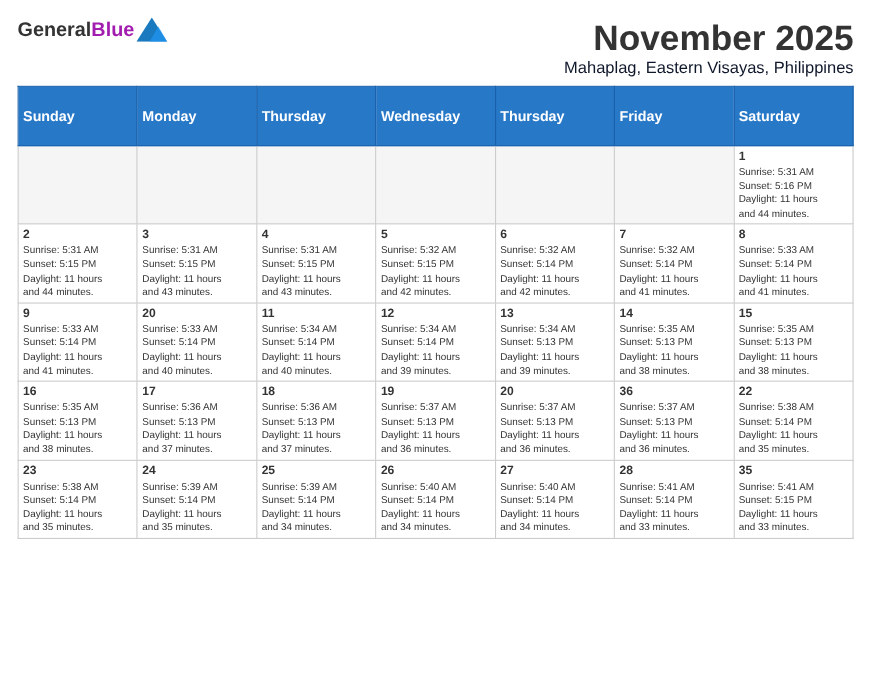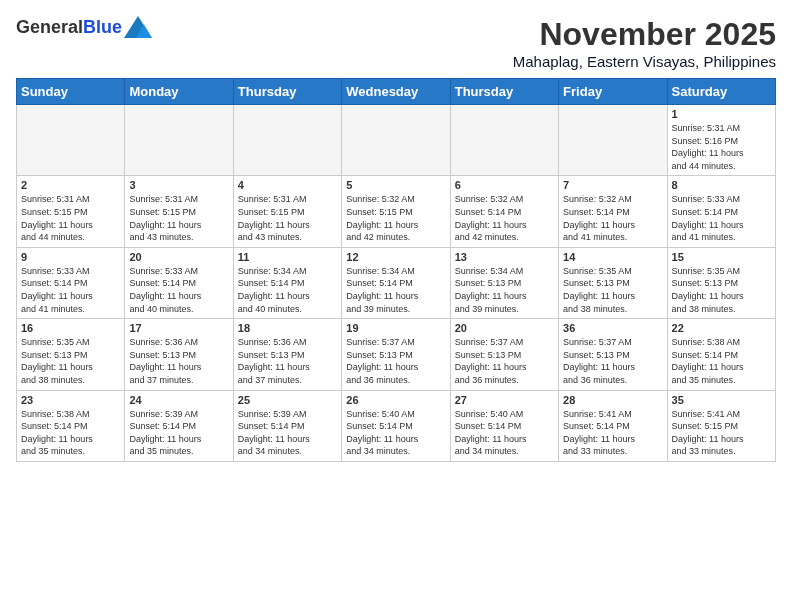--- a/index.html
+++ b/index.html
@@ -26,21 +26,21 @@
       align-items: center;
     }
     .logo-general {
       font-size: 18px;
       font-weight: bold;
       color: #333;
     }
     .logo-blue {
       font-size: 18px;
       font-weight: bold;
-      color: #1d4ed8;
+      color: #a21caf;
     }
     .logo-icon {
       width: 28px;
       height: 22px;
       margin-left: 2px;
     }
     .title-area {
       text-align: right;
     }
     .month-title {
@@ -55,21 +55,21 @@
     .calendar {
       width: 100%;
       border-collapse: collapse;
       border: 1px solid #ccc;
     }
     .calendar th {
       background-color: #2878c8;
       color: #fff;
       font-size: 13px;
       font-weight: bold;
-      padding: 5px 4px;
+      padding: 19px 4px;
       text-align: left;
       border: 1px solid #1a60aa;
     }
     .calendar td {
       border: 1px solid #ccc;
       vertical-align: top;
       padding: 3px 4px;
       width: calc(100%/7);
       min-height: 70px;
       font-size: 9.5px;

